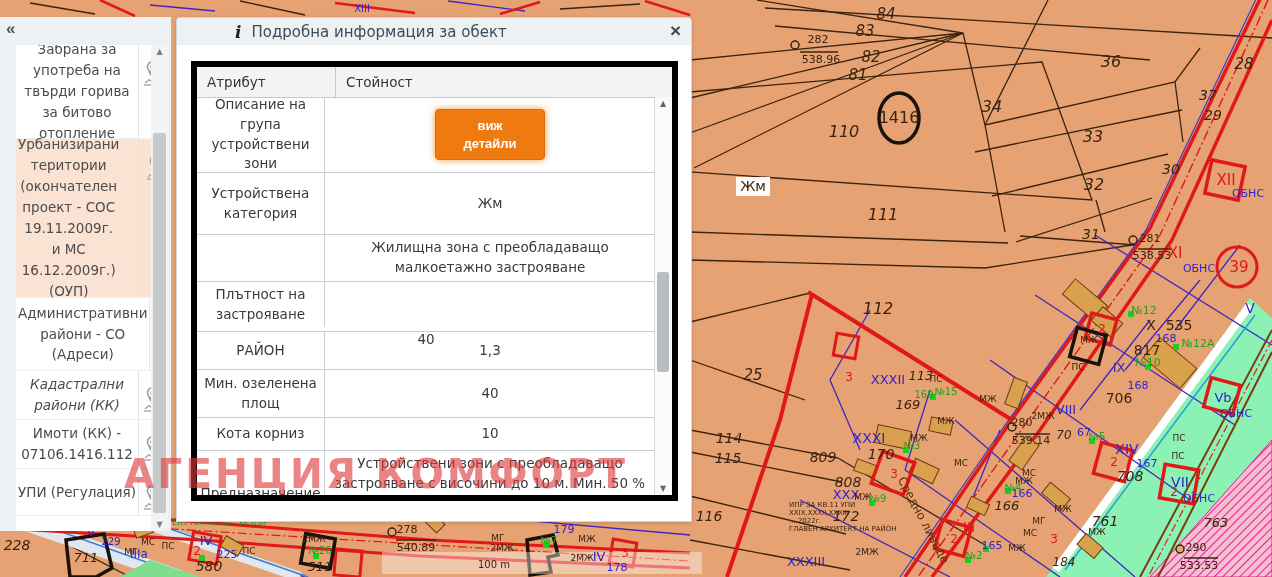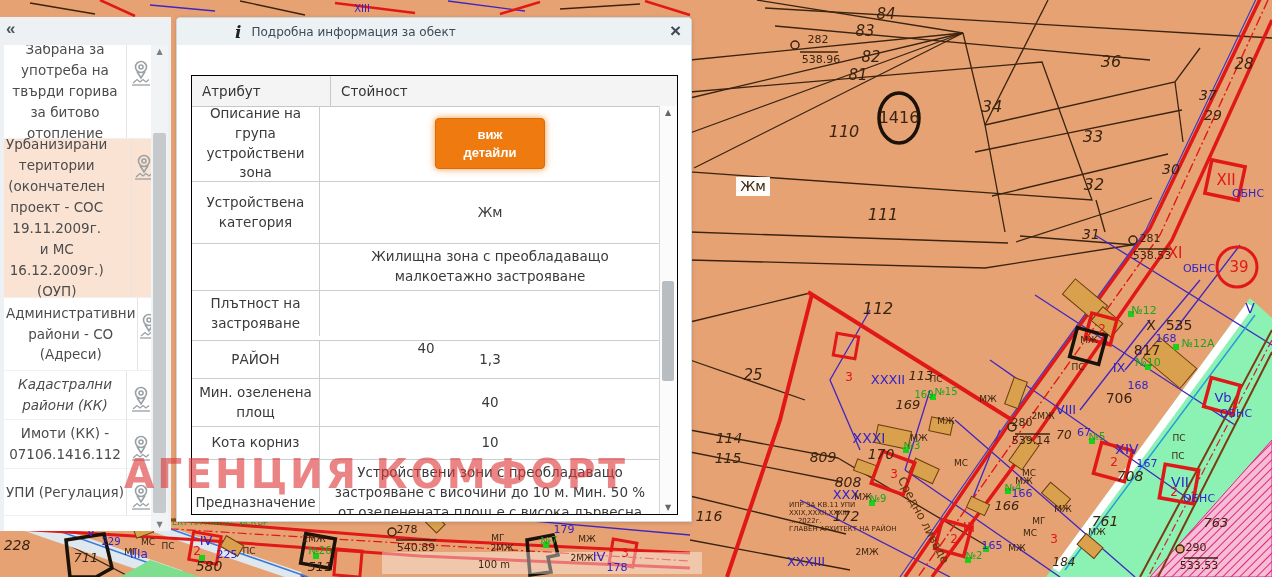--- a/index.html
+++ b/index.html
@@ -7,44 +7,44 @@
        font-family:"DejaVu Sans","Liberation Sans",sans-serif;background:#E7A273;}
   .stage{position:absolute;inset:0;width:1161px;height:577px;}
 
   
   #map{position:absolute;left:0;top:0;width:1272px;height:577px;z-index:0;}
 
   
   .sidebar{position:absolute;left:0;top:17px;width:171px;height:514px;background:#edf1f4;z-index:10;}
   .collapse{position:absolute;left:6px;top:2px;border:none;background:transparent;
             font-size:17px;font-weight:bold;color:#4a5560;cursor:pointer;padding:0;}
-  .sb-list{position:absolute;left:4px;top:28px;width:151px;height:486px;background:#fff;overflow:hidden;}
+  .sb-list{position:absolute;left:16px;top:28px;width:151px;height:486px;background:#fff;overflow:hidden;}
   .sb-item{display:flex;align-items:stretch;border-bottom:1px solid #f0f0f0;}
   .sb-item.active{background:#fbe3d4;gap:22px;}
   .sb-item .lbl{flex:1;display:flex;align-items:center;justify-content:center;text-align:center;
                 font-size:13.5px;line-height:1.55;color:#4c4c4c;padding:4px 2px;}
   .sb-item .ico{width:28px;border-left:1px solid #e4e4e4;display:flex;align-items:flex-start;
                 justify-content:center;padding-top:14px;}
   .sb-scroll{position:absolute;left:151px;top:28px;width:17px;height:486px;background:#f1f3f4;}
   .sb-scroll .arr{position:absolute;left:0;width:17px;text-align:center;font-size:8px;color:#7a7f84;}
   .sb-scroll .thumb{position:absolute;left:2px;width:13px;background:#c6cacd;border-radius:2px;}
 
   
   .dialog{position:absolute;left:176px;top:17px;width:514px;height:503px;background:#fff;
           border:1px solid #cdd6dc;border-radius:4px 4px 0 0;z-index:10;
           box-shadow:0 1px 4px rgba(0,0,0,.15);}
   .dlg-head{position:absolute;left:0;top:0;right:0;height:27px;background:#ecf1f4;
             border-radius:4px 4px 0 0;display:flex;align-items:center;}
   .dlg-title-group{margin-left:58px;display:flex;align-items:center;gap:10px;}
   .dlg-info{font-family:"DejaVu Serif","Liberation Serif",serif;font-style:italic;font-weight:bold;
             font-size:17px;color:#222;}
-  .dlg-title{font-size:12px;color:#3c4b57;}
+  .dlg-title{font-size:15px;color:#3c4b57;}
   .dlg-close{position:absolute;right:10px;top:2px;border:none;background:transparent;
              font-size:19px;font-weight:bold;color:#3f4c55;cursor:pointer;padding:0;}
-  .tbl{position:absolute;left:14px;top:57px;width:487px;height:440px;border:1px solid #000000;box-sizing:border-box;}
+  .tbl{position:absolute;left:14px;top:43px;width:487px;height:440px;border:6px solid #000000;box-sizing:border-box;}
   .tbl-head{display:flex;height:30px;background:#f4f4f4;border-bottom:1px solid #c4c9cd;}
   .tbl-head .c1{width:128px;border-right:1px solid #c4c9cd;display:flex;align-items:center;padding-left:10px;
                 font-size:13.5px;color:#333;}
   .tbl-head .c2{flex:1;display:flex;align-items:center;padding-left:10px;font-size:13.5px;color:#333;}
   .tbl-body{position:absolute;left:0;top:30px;right:17px;bottom:0;overflow:hidden;}
   .trow{display:flex;border-bottom:1px solid #c9ced2;box-sizing:border-box;}
   .trow .attr{width:128px;border-right:1px solid #c9ced2;display:flex;align-items:center;justify-content:center;
               text-align:center;font-size:13.5px;color:#3a3a3a;line-height:1.45;padding:3px 6px;box-sizing:border-box;}
   .trow .val{flex:1;display:flex;align-items:center;justify-content:center;text-align:center;
              font-size:13.5px;color:#3a3a3a;line-height:1.45;padding:3px 8px;box-sizing:border-box;}
@@ -468,21 +468,21 @@
       </div>
       <button class="dlg-close">×</button>
     </div>
     <div class="tbl">
       <div class="tbl-head">
         <div class="c1">Атрибут</div>
         <div class="c2">Стойност</div>
       </div>
       <div class="tbl-body" id="tbl-body">
           <div class="trow" style="height: 76px;">
-            <div class="attr">Описание на група устройствени зона</div>
+            <div class="attr">Описание на група устройствени зони</div>
             <div class="val">
               <button class="btn-details">виж детайли</button>
             </div>
           </div>
           <div class="trow" style="height: 62px;">
             <div class="attr">Устройствена категория</div>
             <div class="val">Жм</div>
           </div>
           <div class="trow" style="height: 47px;">
             <div class="attr"></div>

